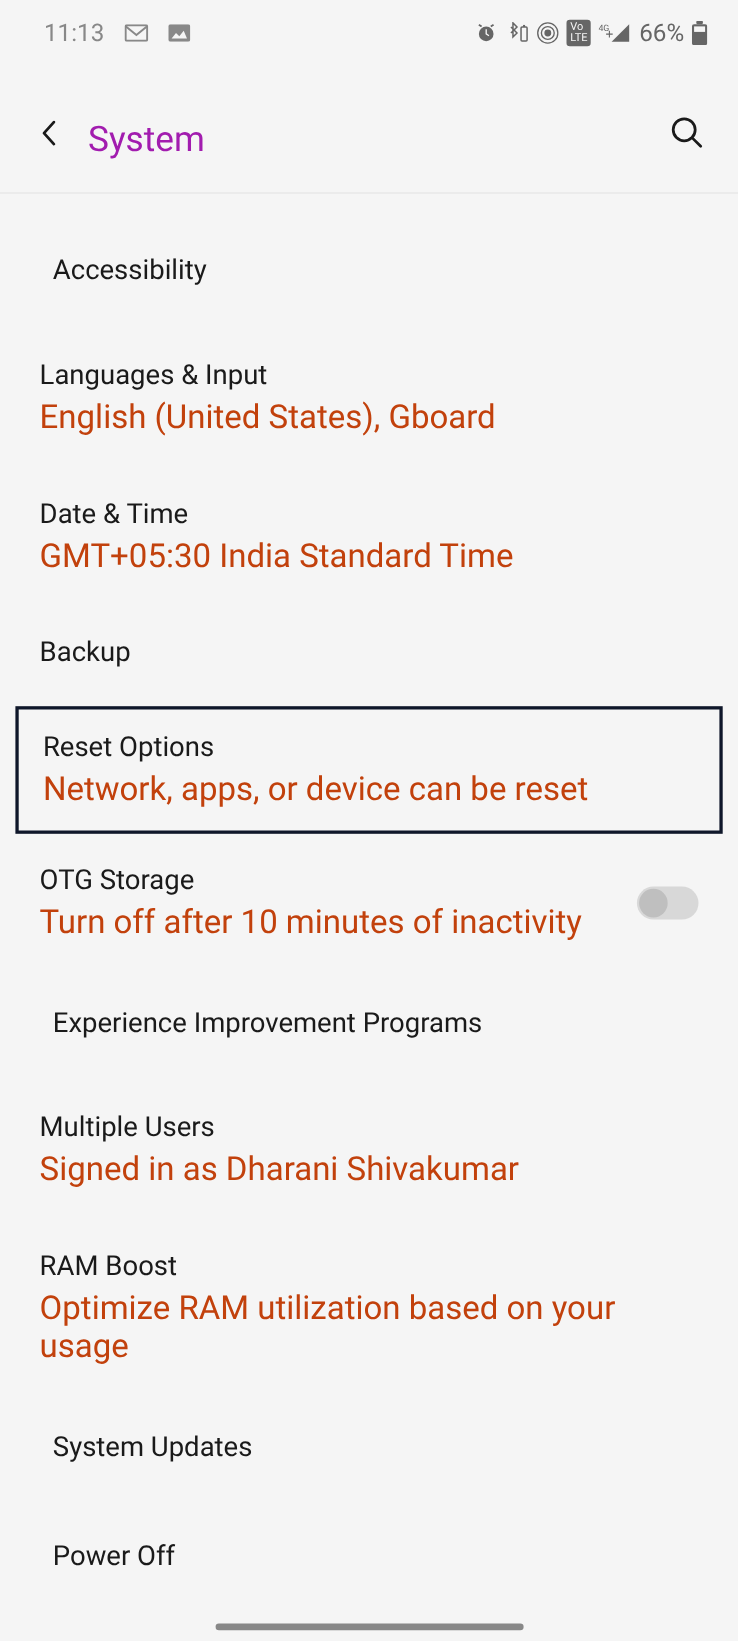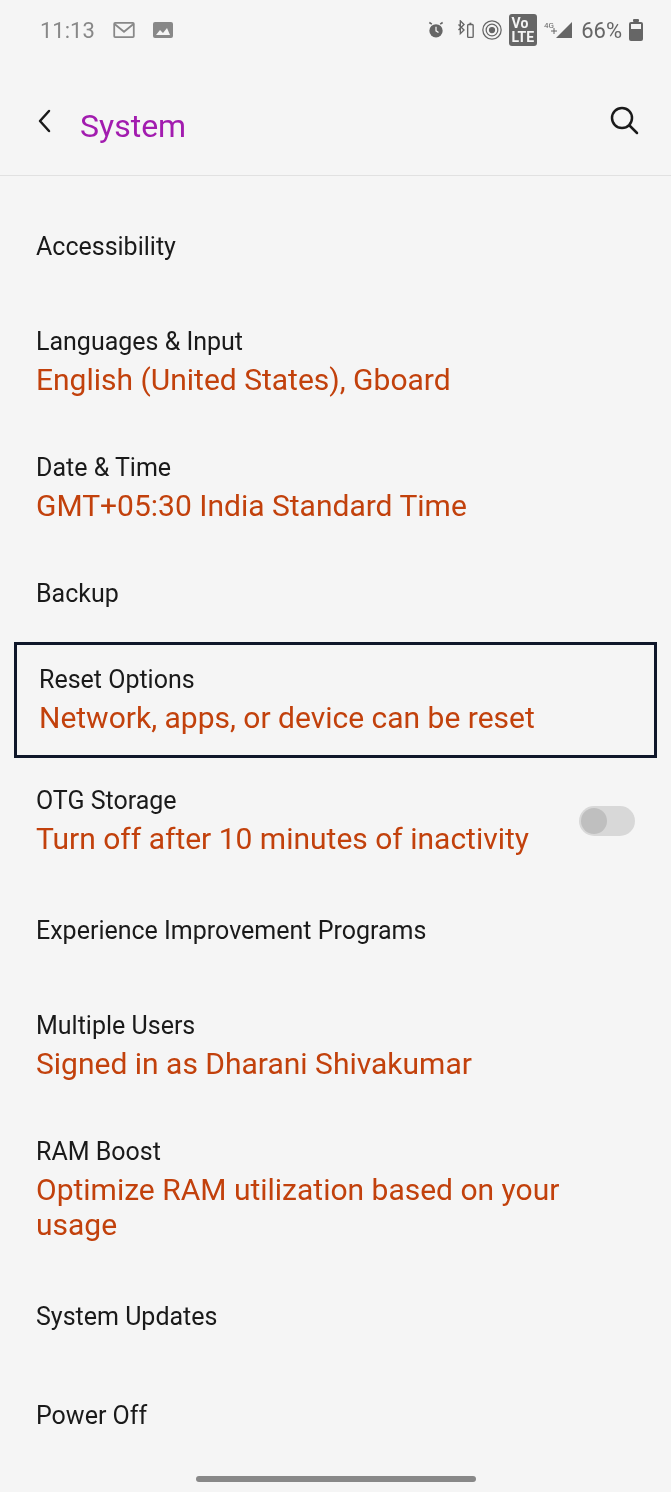--- a/index.html
+++ b/index.html
@@ -71,21 +71,21 @@
     }
     .settings-list {
       padding: 0;
     }
     .setting-item {
       padding: 28px 36px;
       cursor: pointer;
       position: relative;
     }
     .setting-item.single {
-      padding: 32px 36px;
+      padding: 32px 48px;
     }
     .setting-title {
       font-size: 25px;
       color: #1a1a1a;
       font-weight: 400;
       margin-bottom: 6px;
     }
     .setting-subtitle {
       font-size: 30px;
       color: #c2410c;
@@ -128,25 +128,25 @@
       left: 50%;
       transform: translateX(-50%);
       width: 280px;
       height: 6px;
       background: #888;
       border-radius: 3px;
     }
     .lte-badge {
       background: #666;
       color: #f5f5f5;
-      font-size: 14px;
+      font-size: 10px;
       padding: 2px 3px;
       border-radius: 3px;
       line-height: 1;
-      font-weight: bold;
+      font-weight: normal;
     }
   </style>
 </head>
 <body>
 
 <div class="status-bar">
   <div class="status-left">
     <span>11:13</span>
     <span class="status-icon">
       <svg width="22" height="16" viewBox="0 0 24 18" fill="none" stroke="#888" stroke-width="2">

